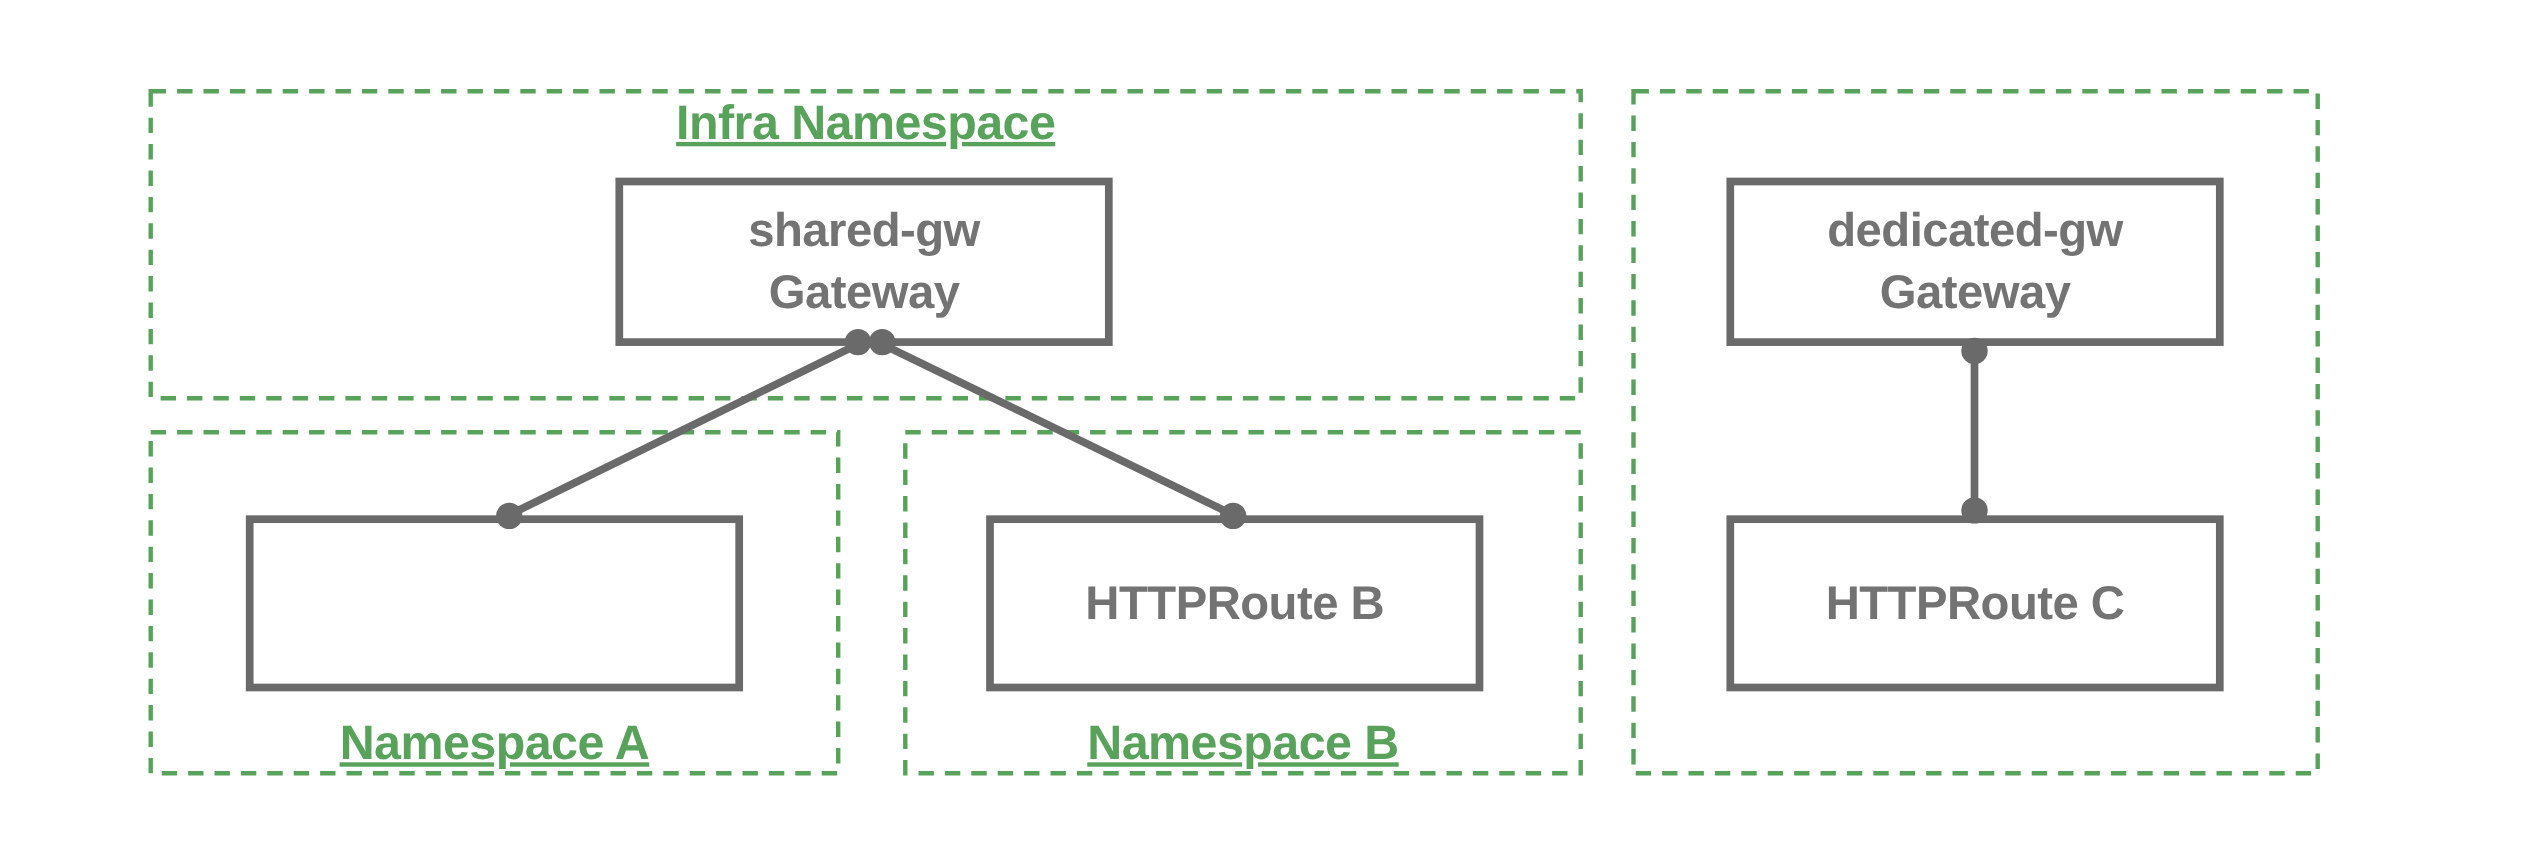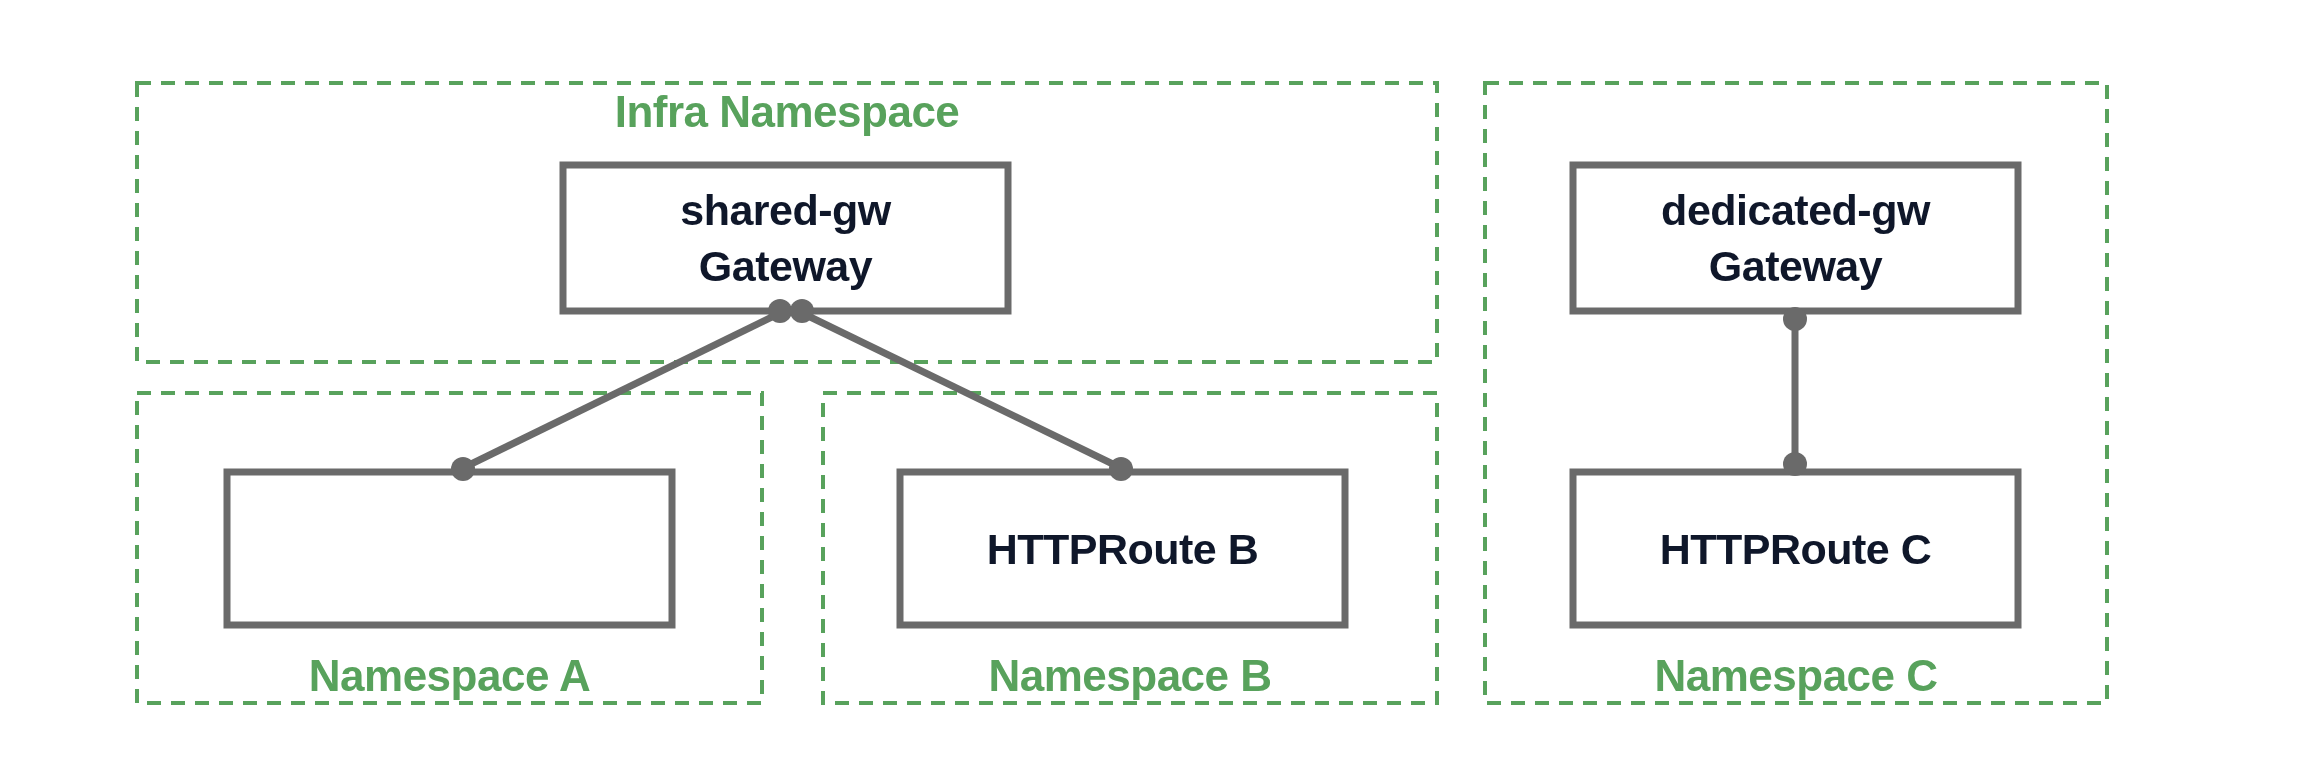--- a/index.html
+++ b/index.html
@@ -17,23 +17,24 @@
     text-align:center;
     font-weight:bold;
     letter-spacing:-0.5px;
     z-index:2;
     pointer-events:none;
   }
   .ns-label{
     color:#58a25c;
     font-size:44px;
     line-height:48px;
+    text-decoration:underline;
   }
   .node-label{
-    color:#0f172a;
+    color:#737373;
     font-size:43px;
     line-height:56px;
     flex-direction:column;
   }
   
   #infra-label{left:137px;top:86px;width:1300px;height:52px;}
   #ns-a-label{left:137px;top:650px;width:625px;height:52px;}
   #ns-b-label{left:823px;top:650px;width:614px;height:52px;}
   #ns-c-label{left:1485px;top:650px;width:622px;height:52px;}
   
@@ -74,21 +75,20 @@
     <circle class="dot" cx="802" cy="311" r="12"></circle>
     <circle class="dot" cx="463" cy="469" r="12"></circle>
     <circle class="dot" cx="1121" cy="469" r="12"></circle>
     <circle class="dot" cx="1795" cy="319" r="12"></circle>
     <circle class="dot" cx="1795" cy="464" r="12"></circle>
   </svg>
 
   <div class="label ns-label" id="infra-label">Infra Namespace</div>
   <div class="label ns-label" id="ns-a-label">Namespace A</div>
   <div class="label ns-label" id="ns-b-label">Namespace B</div>
-  <div class="label ns-label" id="ns-c-label">Namespace C</div>
 
   <div class="label node-label" id="shared-gw-label">
     <span>shared-gw</span>
     <span>Gateway</span>
   </div>
   <div class="label node-label" id="dedicated-gw-label">
     <span>dedicated-gw</span>
     <span>Gateway</span>
   </div>
   <div class="label node-label" id="route-b-label">HTTPRoute B</div>

